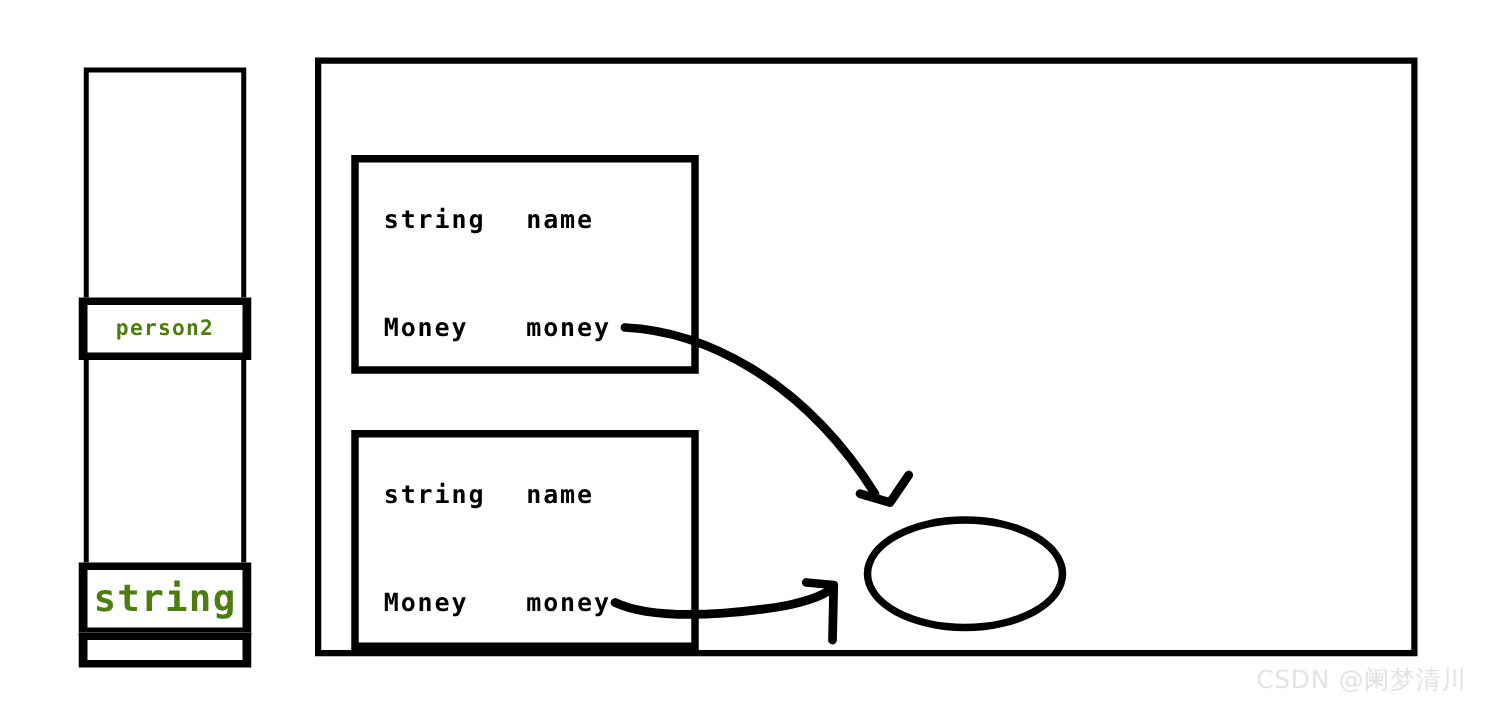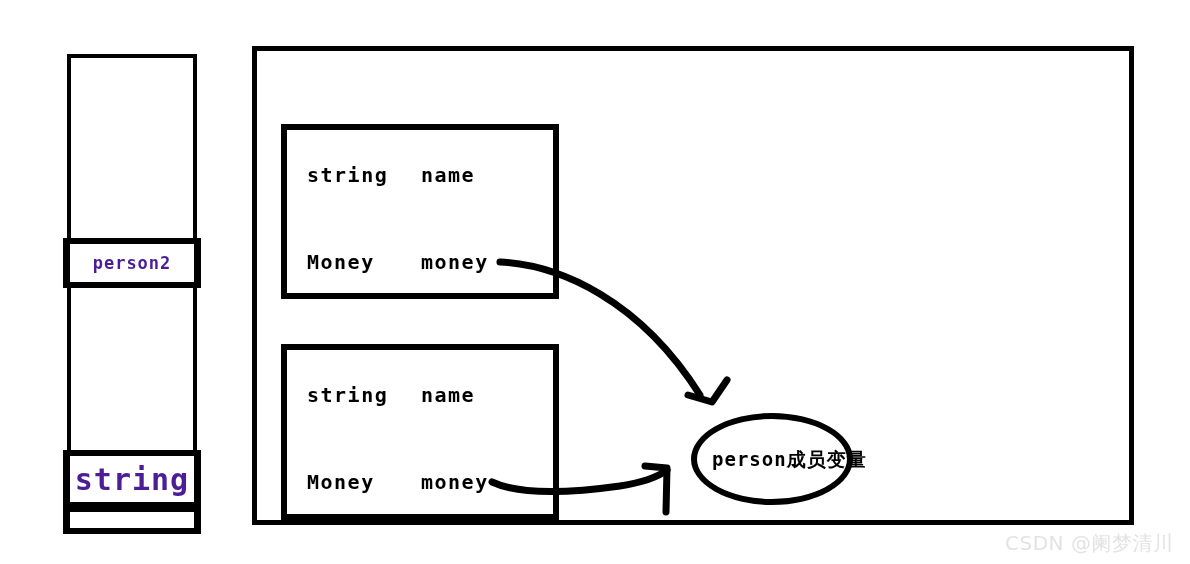--- a/index.html
+++ b/index.html
@@ -52,21 +52,21 @@
     height: 58px;
   }
   #cell-bottom {
     top: 506px;
     width: 138px;
     height: 28px;
   }
   .cell-label {
     font-family: "DejaVu Sans Mono", monospace;
     font-weight: bold;
-    color: #4c1d95;
+    color: #4d7c0f;
     letter-spacing: 1px;
     white-space: nowrap;
   }
   #label-person2 { font-size: 17px; }
   #label-person  { font-size: 30px; }
 
   
   #heap-rect {
     position: absolute;
     left: 252px;
@@ -187,21 +187,20 @@
       <span class="field-type">string</span>
       <span class="field-name">name</span>
     </div>
     <div class="field-row row-2">
       <span class="field-type">Money</span>
       <span class="field-name">money</span>
     </div>
   </div>
 
   <div id="ellipse-note"></div>
-  <div id="ellipse-label">person成员变量</div>
 
   <svg id="arrow-layer" viewBox="0 0 1190 564">
 
     <g>
       <path d="M 500 262 C 560 265, 640 300, 700 395" fill="none" stroke="#000000" stroke-width="7" stroke-linecap="round" stroke-linejoin="round"></path>
       <path d="M 688 395 L 712 402 L 727 380" fill="none" stroke="#000000" stroke-width="7" stroke-linecap="round" stroke-linejoin="round"></path>
     </g>
 
     <g>
       <path d="M 492 482 C 520 495, 570 493, 620 486 C 645 482, 658 477, 667 470" fill="none" stroke="#000000" stroke-width="7" stroke-linecap="round" stroke-linejoin="round"></path>

